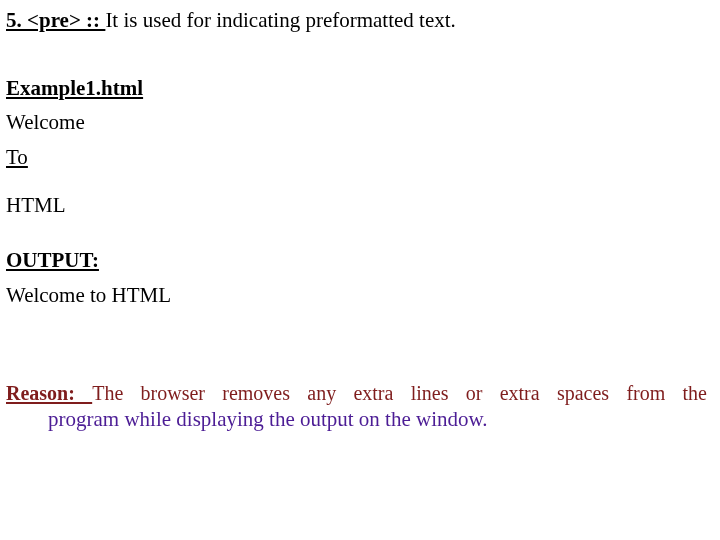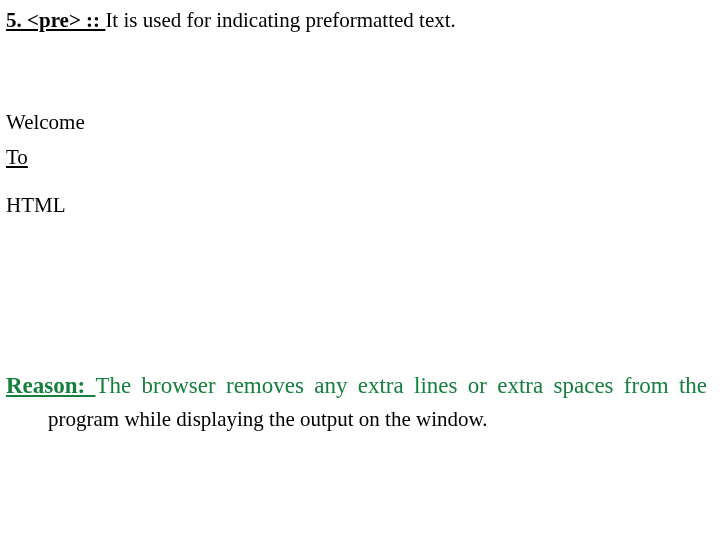--- a/index.html
+++ b/index.html
@@ -53,60 +53,63 @@
   #code-line-3 { top: 193px; }
 
   
   #output-title { top: 248px; }
   #output-line-1 { top: 283px; }
 
   
   .reason-block {
     position: absolute;
     left: 6px;
-    top: 364px;
+    top: 372px;
     width: 701px;
-    font-size: 23px;
+    font-size: 20px;
     line-height: 43px;
     text-align: justify;
     text-justify: inter-word;
     text-indent: 0;
-    color: #15803d;
+    color: #7f1d1d;
   }
   .reason-block .reason-para {
     margin: 0;
     text-align: justify;
     text-justify: inter-word;
   }
   
   .reason-block .reason-para::after {
     content: "";
     display: inline-block;
     width: 100%;
   }
   .reason-cont {
     position: absolute;
     left: 48px;
     top: 407px;
     font-size: 21px;
     line-height: 24px;
     white-space: nowrap;
-    color: #000000;
+    color: #4c1d95;
   }
 </style>
 </head>
 <body>
 
 <div class="slide">
 
   <div class="line" id="heading-line"><span class="lbl">5. &lt;pre&gt; :: </span><span class="body-text">It is used for indicating preformatted text.</span></div>
 
+  <div class="line lbl" id="code-title">Example1.html</div>
   <div class="line body-text" id="code-line-1">Welcome</div>
   <div class="line body-text" id="code-line-2">To</div>
   <div class="line body-text" id="code-line-3">HTML</div>
 
+  <div class="line lbl" id="output-title">OUTPUT:</div>
+  <div class="line body-text" id="output-line-1">Welcome to HTML</div>
 
   <div class="reason-block">
     <p class="reason-para"><span class="lbl">Reason: </span><span class="body-text">The browser removes any extra lines or extra spaces from the</span></p>
   </div>
   <div class="reason-cont body-text">program while displaying the output on the window.</div>
 
 </div>
 
 </body></html>

